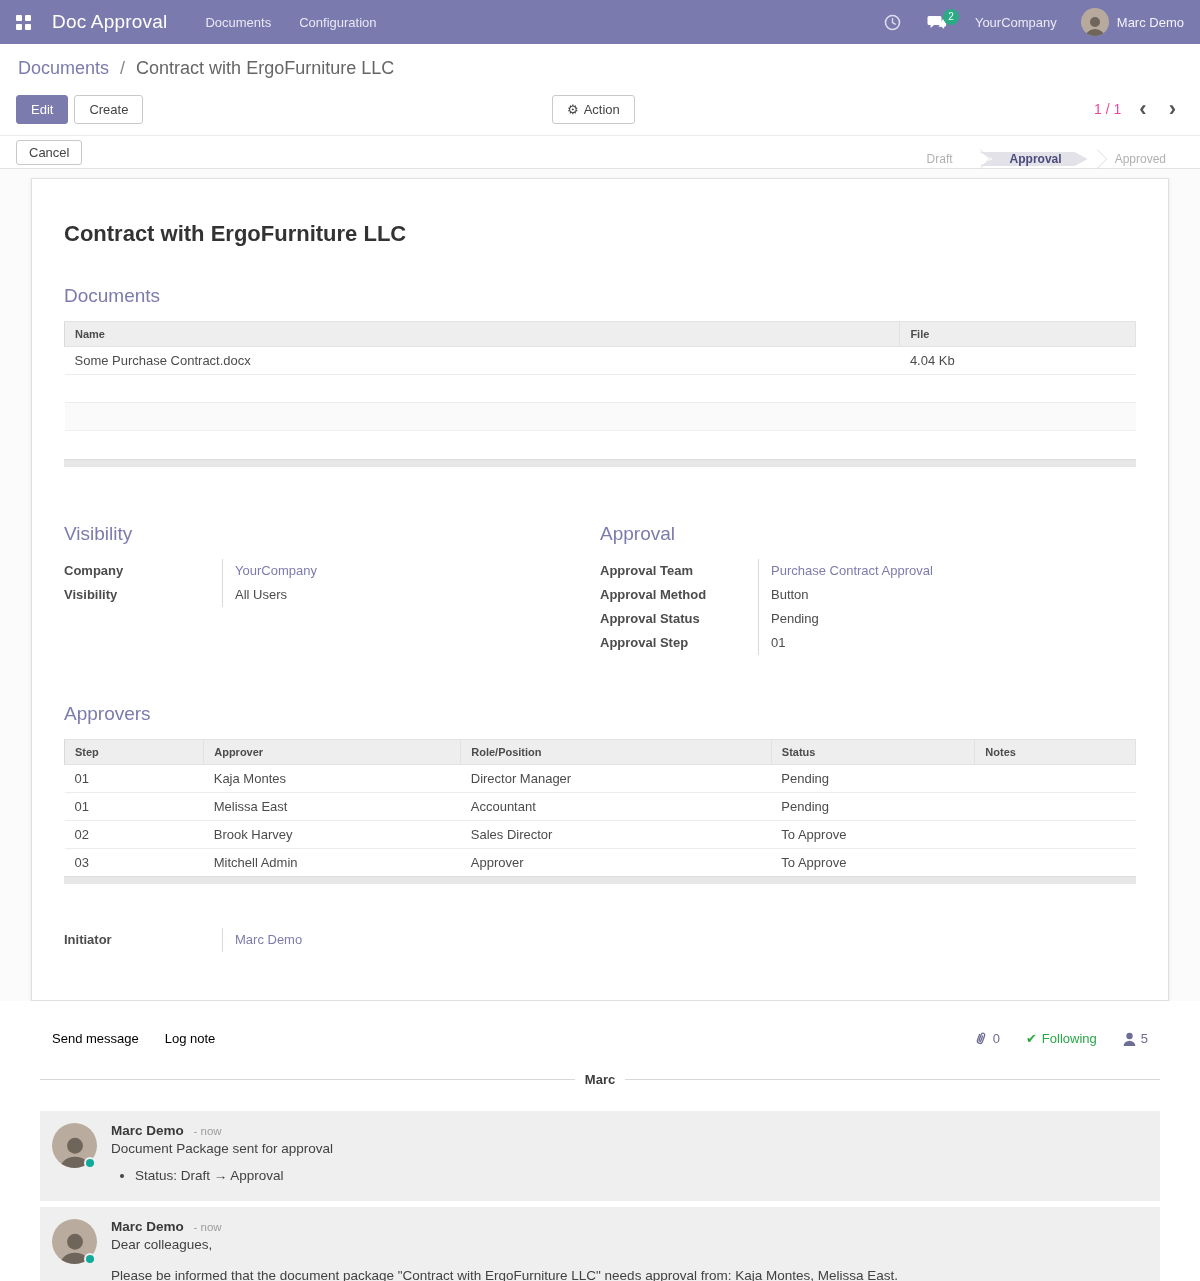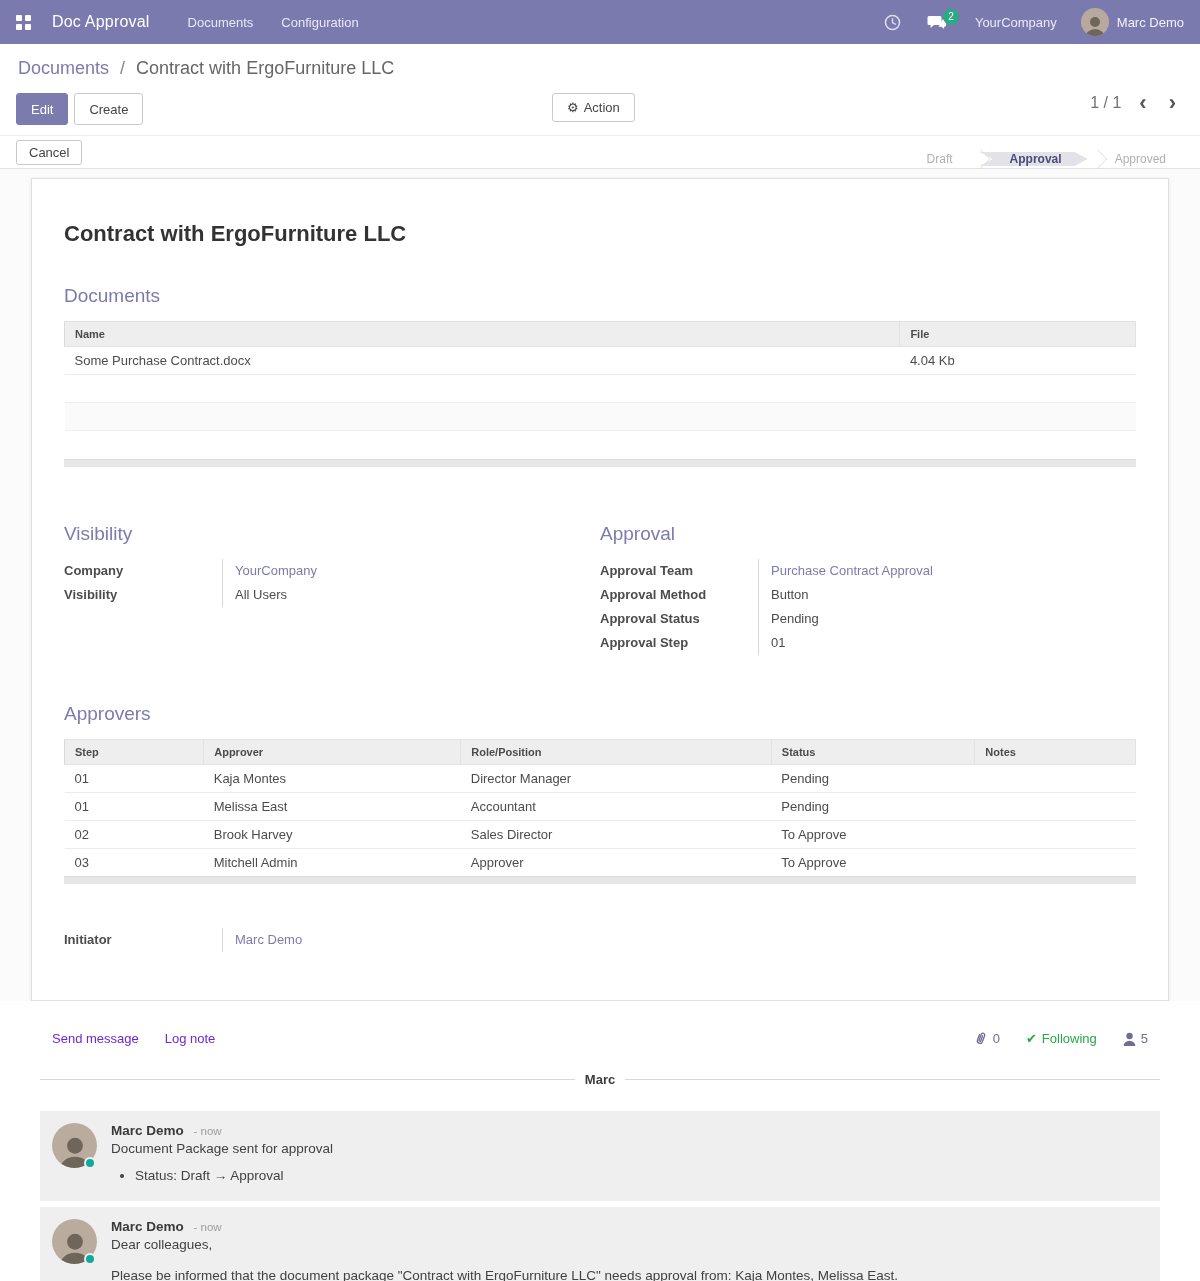--- a/index.html
+++ b/index.html
@@ -3,46 +3,46 @@
 <meta charset="utf-8">
 <style>
   * { box-sizing: border-box; margin: 0; padding: 0; }
   html, body { width: 1200px; background: #ffffff; font-family: "Liberation Sans", sans-serif; color: #4c4c4c; }
 
   
   .navbar { height: 44px; background: #7b7aae; display: flex; align-items: center; padding: 0 10px 0 0; color: #fff; }
   .apps-btn { width: 46px; height: 44px; display: flex; align-items: center; justify-content: center; cursor: pointer; }
   .apps-grid { display: grid; grid-template-columns: 6px 6px; grid-template-rows: 6px 6px; gap: 3px; }
   .apps-grid span { background: #ffffff; border-radius: 1px; }
-  .brand { font-size: 16px; color: #fff; margin: 0 26px 0 6px; letter-spacing: .2px; }
+  .brand { font-size: 19px; color: #fff; margin: 0 26px 0 6px; letter-spacing: .2px; }
   .nav-menu { display: flex; gap: 4px; }
   .nav-menu .menu-item { font-size: 13px; color: #e8e8f4; padding: 13px 12px; cursor: pointer; }
   .nav-spacer { flex: 1; }
   .nav-right { display: flex; align-items: center; gap: 6px; }
   .systray-btn { position: relative; padding: 8px 10px; cursor: pointer; display: flex; align-items: center; }
   .badge { position: absolute; top: 3px; right: -2px; min-width: 16px; height: 16px; border-radius: 8px; background: #2bab84; color:#fff; font-size: 10px; line-height: 16px; text-align: center; padding: 0 4px; }
   .nav-company { font-size: 13px; color: #eaeaf6; padding: 0 12px; cursor: pointer; }
   .nav-user { display: flex; align-items: center; gap: 8px; padding: 0 6px; cursor: pointer; }
   .nav-user .username { font-size: 13px; color: #f2f2fa; }
   .avatar-sm { width: 28px; height: 28px; border-radius: 50%; background: #b7aa9d; overflow: hidden; display:flex; align-items:flex-end; justify-content:center; }
 
   
   .control-panel { padding: 12px 16px 10px 16px; background: #fff; }
   .breadcrumb { font-size: 18px; margin: 2px 0 14px 2px; color: #777; }
   .breadcrumb .bc-link { color: #7c7bad; cursor: pointer; text-decoration: none; }
   .breadcrumb .bc-sep { color: #888; margin: 0 6px; }
   .breadcrumb .bc-current { color: #666; }
-  .cp-buttons { display: flex; position: relative; height: 32px; }
+  .cp-buttons { display: flex; align-items: center; position: relative; height: 32px; }
   .btn { font-size: 13px; padding: 6px 14px; border-radius: 3px; border: 1px solid #c9c9c9; background: #fff; color: #444; cursor: pointer; }
   .btn-primary { background: #7c7bad; border-color: #7c7bad; color: #fff; }
   .btn + .btn { margin-left: 6px; }
   .action-wrap { position: absolute; left: 50%; transform: translateX(-58%); }
   .btn .gear { font-size: 13px; margin-right: 5px; }
   .pager { position: absolute; right: 4px; display: flex; align-items: center; gap: 14px; }
-  .pager-value { font-size: 16px; color: #737373; }
+  .pager-value { font-size: 14px; color: #ec4899; }
   .pager-arrow { font-size: 22px; line-height: 20px; color: #555; cursor: pointer; font-weight: bold; padding: 0 4px; }
 
   
   .statusbar { height: 33px; background: #fff; border-top: 1px solid #ededed; border-bottom: 1px solid #e2e2e2; display: flex; align-items: center; padding: 16px 16px; }
   .statusbar .sb-right { margin-left: auto; display: flex; align-items: flex-start; height: 100%; }
   .btn-cancel { padding: 4px 12px; }
   .steps { display: flex; align-items: stretch; }
   .step { display: flex; align-items: center; font-size: 12px; color: #b0b0b0; padding: 0 18px; position: relative; }
   .step.active { background: #e2e2e8; color: #4b4b7c; font-weight: bold;
     clip-path: polygon(0 0, calc(100% - 13px) 0, 100% 50%, calc(100% - 13px) 100%, 0 100%, 13px 50%); padding: 0 26px 0 30px; }
@@ -66,21 +66,21 @@
   .field-row { display: flex; font-size: 13px; line-height: 24px; }
   .field-label { width: 158px; font-weight: bold; color: #4c4c4c; flex-shrink: 0; }
   .field-value { border-left: 1px solid #dadada; padding-left: 12px; color: #4c4c4c; flex: 1; }
   .field-link { color: #7c7bad; cursor: pointer; }
 
   .initiator-row { margin-top: 44px; }
 
   
   .chatter { padding: 30px 40px 0 40px; background: #fff; }
   .chatter-topbar { display: flex; align-items: center; font-size: 13px; padding: 0 12px; }
-  .chatter-action { color: #6d28d9; margin-right: 26px; cursor: pointer; }
+  .chatter-action { color: #000000; margin-right: 26px; cursor: pointer; }
   .chatter-right { margin-left: auto; display: flex; align-items: center; gap: 26px; }
   .ct-item { display: flex; align-items: center; gap: 5px; cursor: pointer; color: #6d6d95; font-size: 13px; }
   .ct-following { color: #28a745; }
   .ct-following .check { font-size: 13px; }
   .date-divider { display: flex; align-items: center; margin: 26px 0 24px 0; color: #3c3c3c; font-weight: bold; font-size: 13px; }
   .date-divider::before, .date-divider::after { content: ""; flex: 1; border-top: 1px solid #d8d8d8; }
   .date-divider span { padding: 0 10px; }
 
   .message { background: #efefef; padding: 12px 14px 16px 12px; display: flex; gap: 14px; margin-bottom: 6px; }
   .msg-avatar-wrap { position: relative; width: 45px; height: 45px; flex-shrink: 0; }

